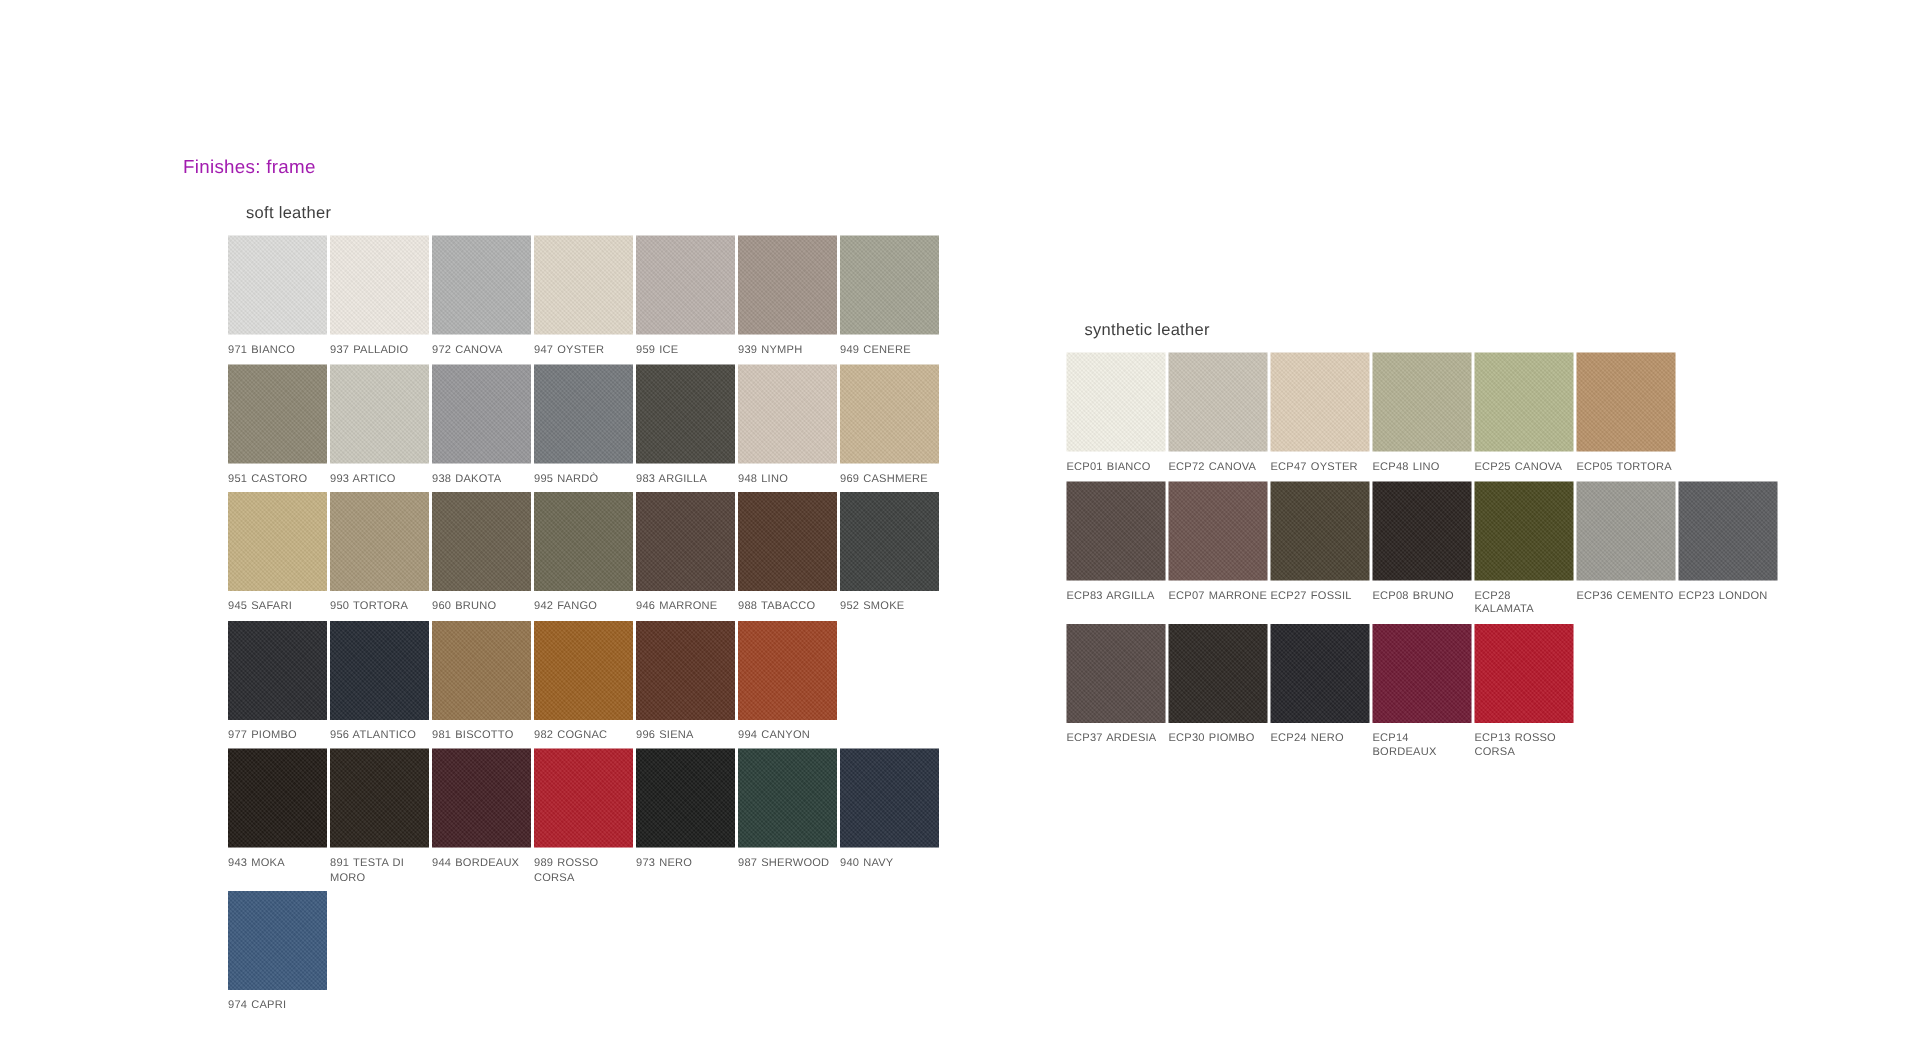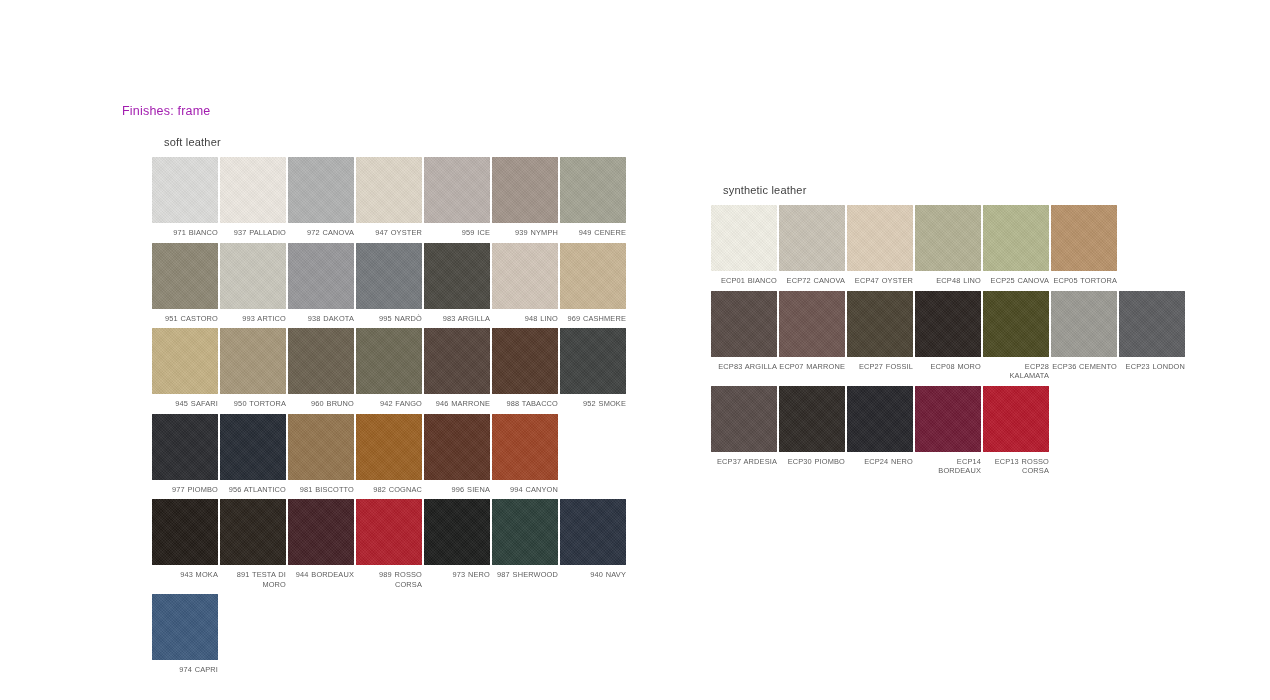--- a/index.html
+++ b/index.html
@@ -30,21 +30,21 @@
   
   .swatch-group {
     position: absolute;
   }
   #group-soft-leather {
     left: 152px;
     top: 136px;
   }
   #group-synthetic-leather {
     left: 711px;
-    top: 184px;
+    top: 214px;
   }
 
   .group-title {
     font-size: 11px;
     color: #3f3f3f;
     letter-spacing: 0.2px;
     margin: 0 0 9px 12px;
     white-space: nowrap;
   }
 
@@ -54,21 +54,20 @@
   }
 
   .swatch-row {
     display: flex;
     flex-direction: row;
   }
 
   .swatch-cell {
     width: 66px;
     margin-right: 2px;
-    text-align: right;
   }
   .swatch-cell:last-child {
     margin-right: 0;
   }
 
   .swatch-chip {
     width: 66px;
     height: 66px;
     display: block;
     position: relative;
@@ -308,21 +307,21 @@
         <div class="swatch-cell">
           <div class="swatch-chip" style="background-color: rgb(109, 85, 80);"></div>
           <div class="swatch-label">ECP07 MARRONE</div>
         </div>
         <div class="swatch-cell">
           <div class="swatch-chip" style="background-color: rgb(75, 67, 52);"></div>
           <div class="swatch-label">ECP27 FOSSIL</div>
         </div>
         <div class="swatch-cell">
           <div class="swatch-chip" style="background-color: rgb(44, 37, 34);"></div>
-          <div class="swatch-label">ECP08 MORO</div>
+          <div class="swatch-label">ECP08 BRUNO</div>
         </div>
         <div class="swatch-cell">
           <div class="swatch-chip" style="background-color: rgb(75, 74, 34);"></div>
           <div class="swatch-label">ECP28 KALAMATA</div>
         </div>
         <div class="swatch-cell">
           <div class="swatch-chip" style="background-color: rgb(155, 154, 147);"></div>
           <div class="swatch-label">ECP36 CEMENTO</div>
         </div>
         <div class="swatch-cell">

